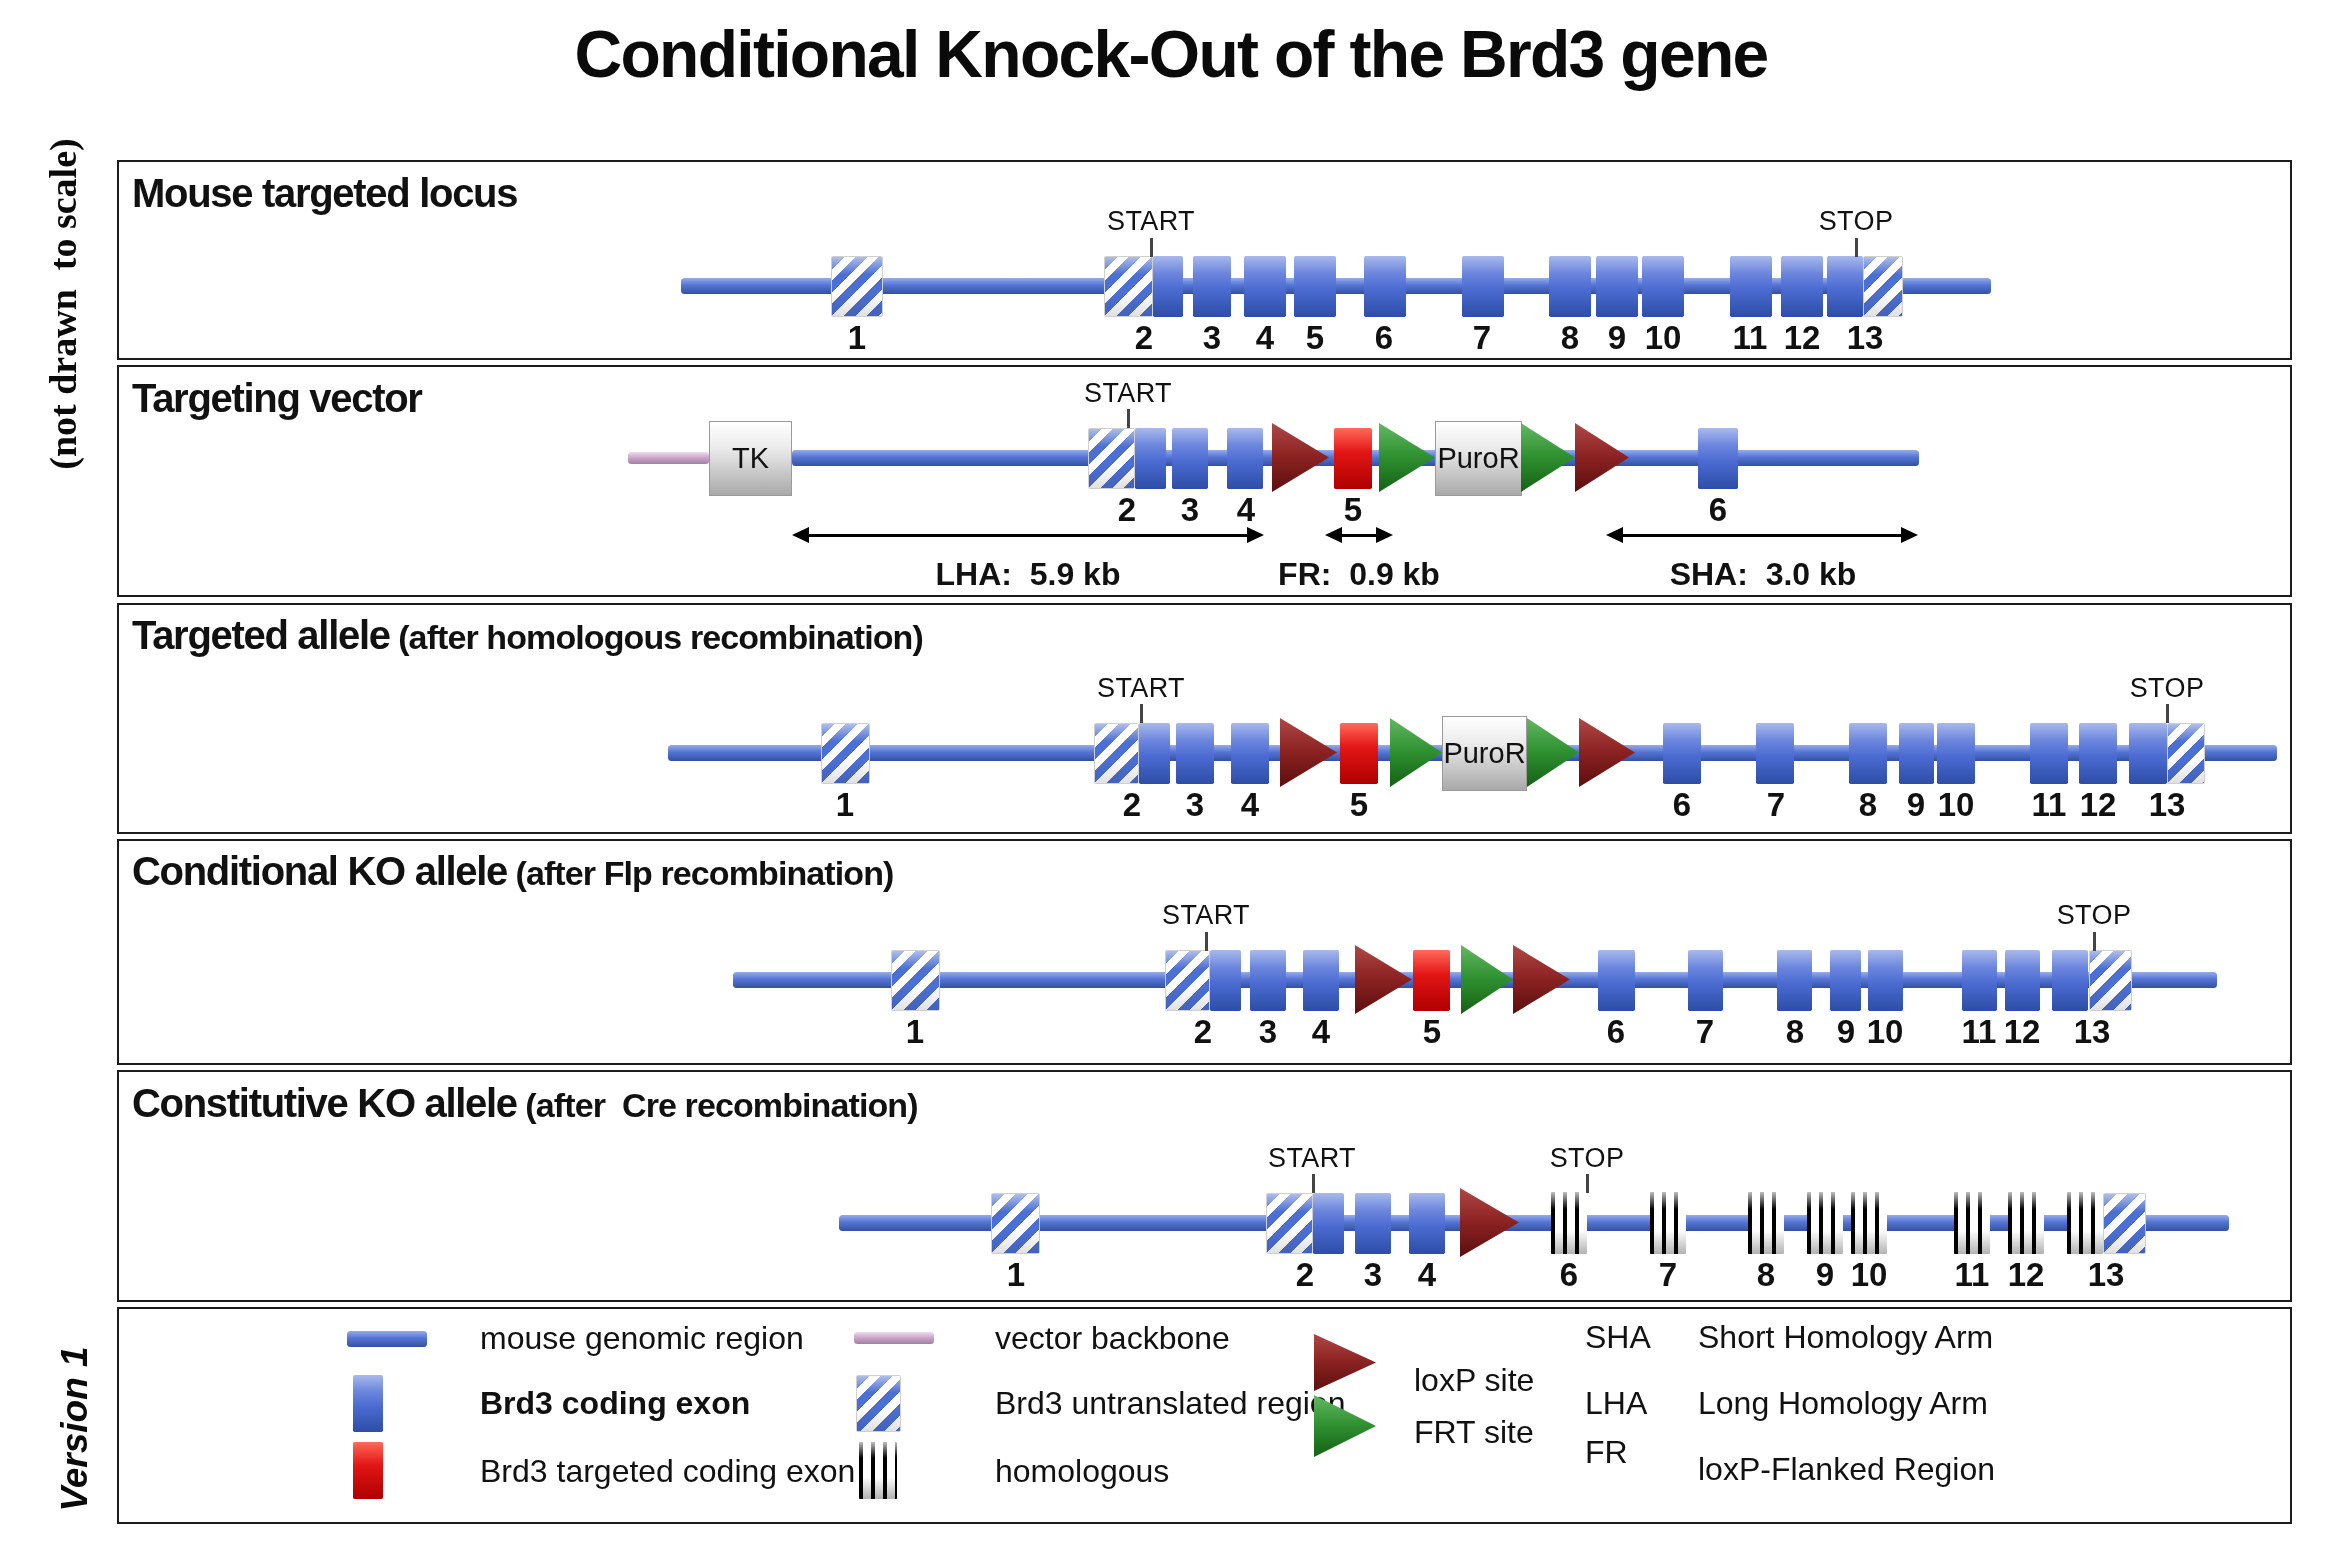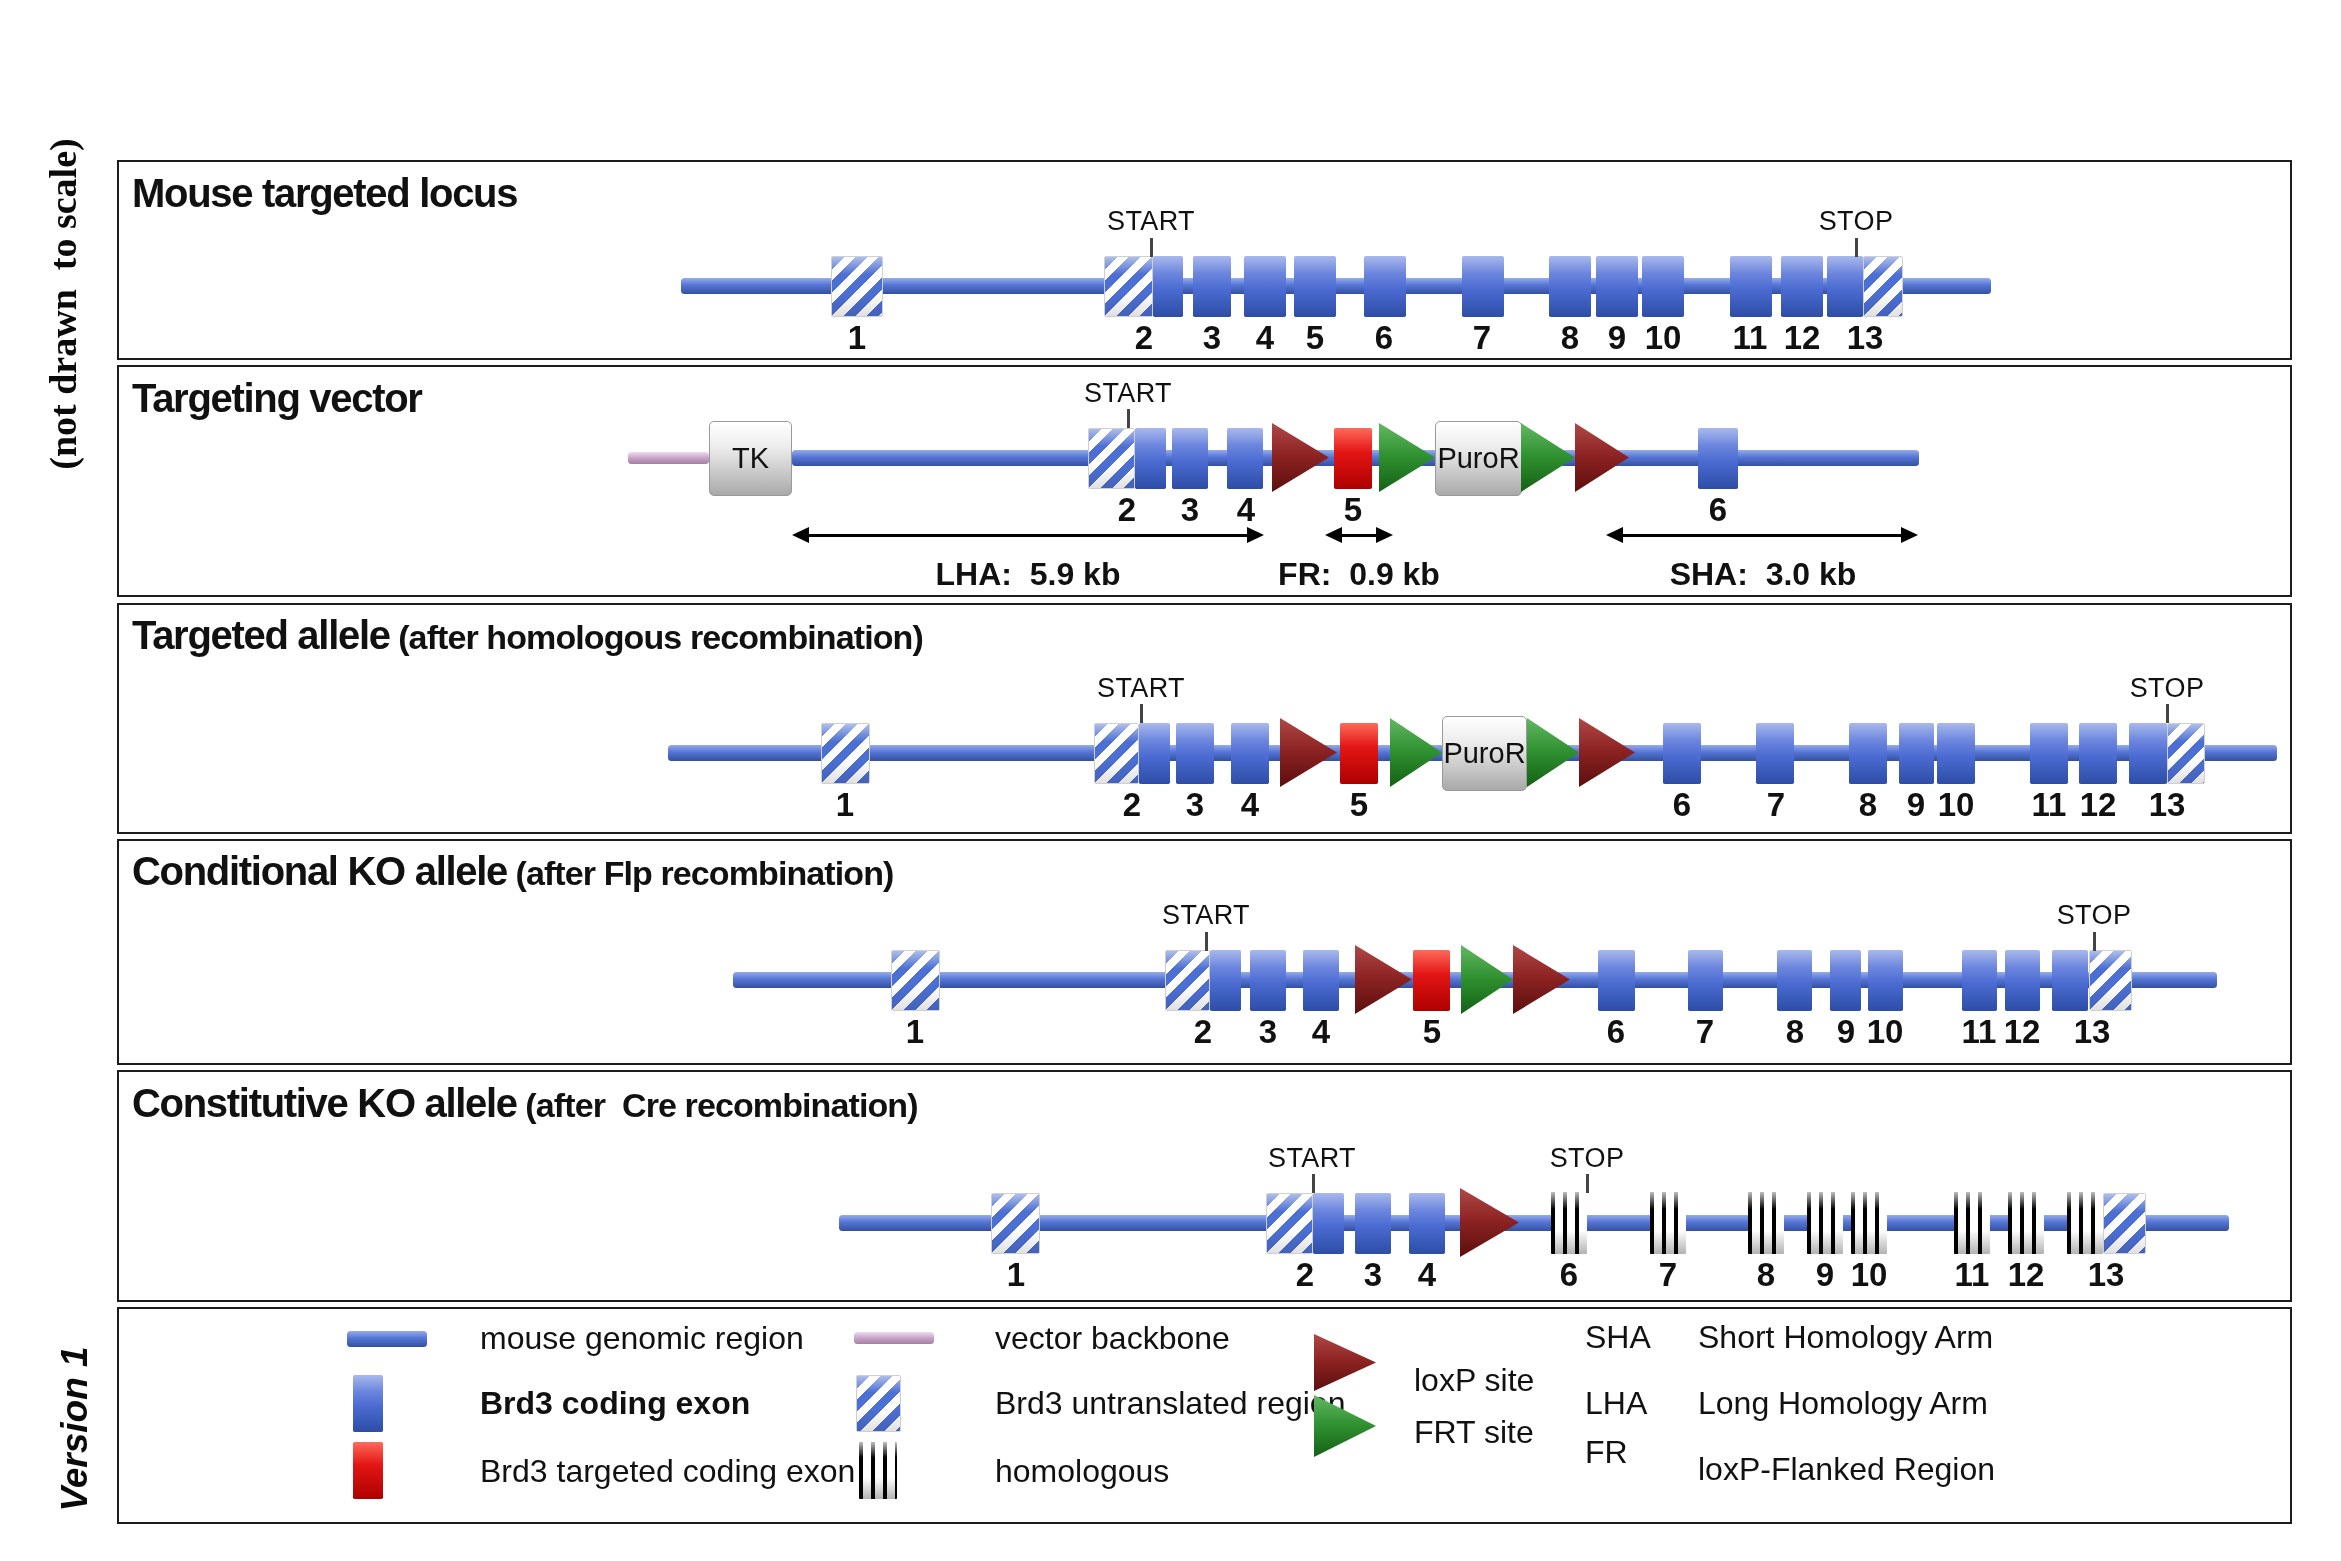--- a/index.html
+++ b/index.html
@@ -23,40 +23,41 @@
   .exon{position:absolute;border-radius:1.7px;
      background:linear-gradient(180deg,#a9b9ec 0%,#6d87de 28%,#4b6bd2 55%,#2d4da6 100%);}
   .utr{position:absolute;border-radius:1.7px;border:0.9px solid #cfcfcf;box-sizing:border-box;
      background:linear-gradient(180deg,rgba(255,255,255,.55),rgba(255,255,255,0) 30%,rgba(0,0,0,0) 60%,rgba(0,0,0,.12)),
        repeating-linear-gradient(135deg,var(--stripe) 0 8.7px,#fff 8.7px 16.5px);}
   .red-exon{position:absolute;border-radius:1.7px;
      background:linear-gradient(180deg,#ff6a5a 0%,#e31515 40%,#ae0000 100%);}
   .tri{position:absolute;clip-path:polygon(0 0,100% 50%,0 100%);}
   .loxp{background:linear-gradient(180deg,#b04848 0%,#8c2222 48%,#5c0e0e 100%);}
   .frt{background:linear-gradient(180deg,#63b863 0%,#2f9130 48%,#156015 100%);}
-  .gbox{position:absolute;border:0.9px solid #9a9a9a;box-sizing:border-box;border-radius:5px;
+  .gbox{position:absolute;border:0.9px solid #9a9a9a;box-sizing:border-box;border-radius:0;
      background:linear-gradient(180deg,#ffffff 0%,#ececec 35%,#a9a9a9 100%);
      display:flex;align-items:center;justify-content:center;font-size:29px;color:#111;}
   .fs{position:absolute;border-radius:0.9px;
      background:linear-gradient(180deg,rgba(255,255,255,.75),rgba(255,255,255,0) 28%,rgba(0,0,0,0) 62%,rgba(0,0,0,.30)),
        repeating-linear-gradient(90deg,#000 0 4.3px,#fff 4.3px 12px);}
   .num{position:absolute;transform:translateX(-50%);font-size:33px;font-weight:700;line-height:1;}
   .marker-text{position:absolute;transform:translateX(-50%);font-size:27px;line-height:1;letter-spacing:0.4px;}
   .tick{position:absolute;width:2.6px;background:#444;}
   .dim-line{position:absolute;height:2.6px;background:#000;}
   .dim-head{position:absolute;width:0;height:0;border-top:8.7px solid transparent;border-bottom:8.7px solid transparent;}
   .dim-head.r{border-left:17.3px solid #000;}
   .dim-head.l{border-right:17.3px solid #000;}
   .dim-label{position:absolute;transform:translateX(-50%);font-size:32px;font-weight:700;white-space:pre;line-height:1;}
   .legend-label{position:absolute;font-size:32px;line-height:1;white-space:pre;}
 </style>
 </head>
 <body>
 
 <div class="stage">
+  <div class="title">Conditional Knock-Out of the Brd3 gene</div>
   <div class="side-note">(not drawn  to scale)</div>
   <div class="version-note">Version 1</div>
   <div id="diagram-root">
       <div class="panel" style="left: 117px; top: 160px; width: 2175px; height: 200px;"></div>
       <div class="heading" style="left: 132px; top: 171px;"><span class="t">Mouse targeted locus</span></div>
       <div class="hline-blue" style="left: 681px; top: 278px; width: 1310px; height: 15.6px;"></div>
       <div class="utr" style="left: 831px; top: 256px; width: 52px; height: 61px;"></div>
       <div class="num" style="left: 857px; top: 321px;">1</div>
       <div class="utr" style="left: 1104px; top: 256px; width: 49px; height: 61px;"></div>
       <div class="exon" style="left: 1153px; top: 256px; width: 30px; height: 61px;"></div>

